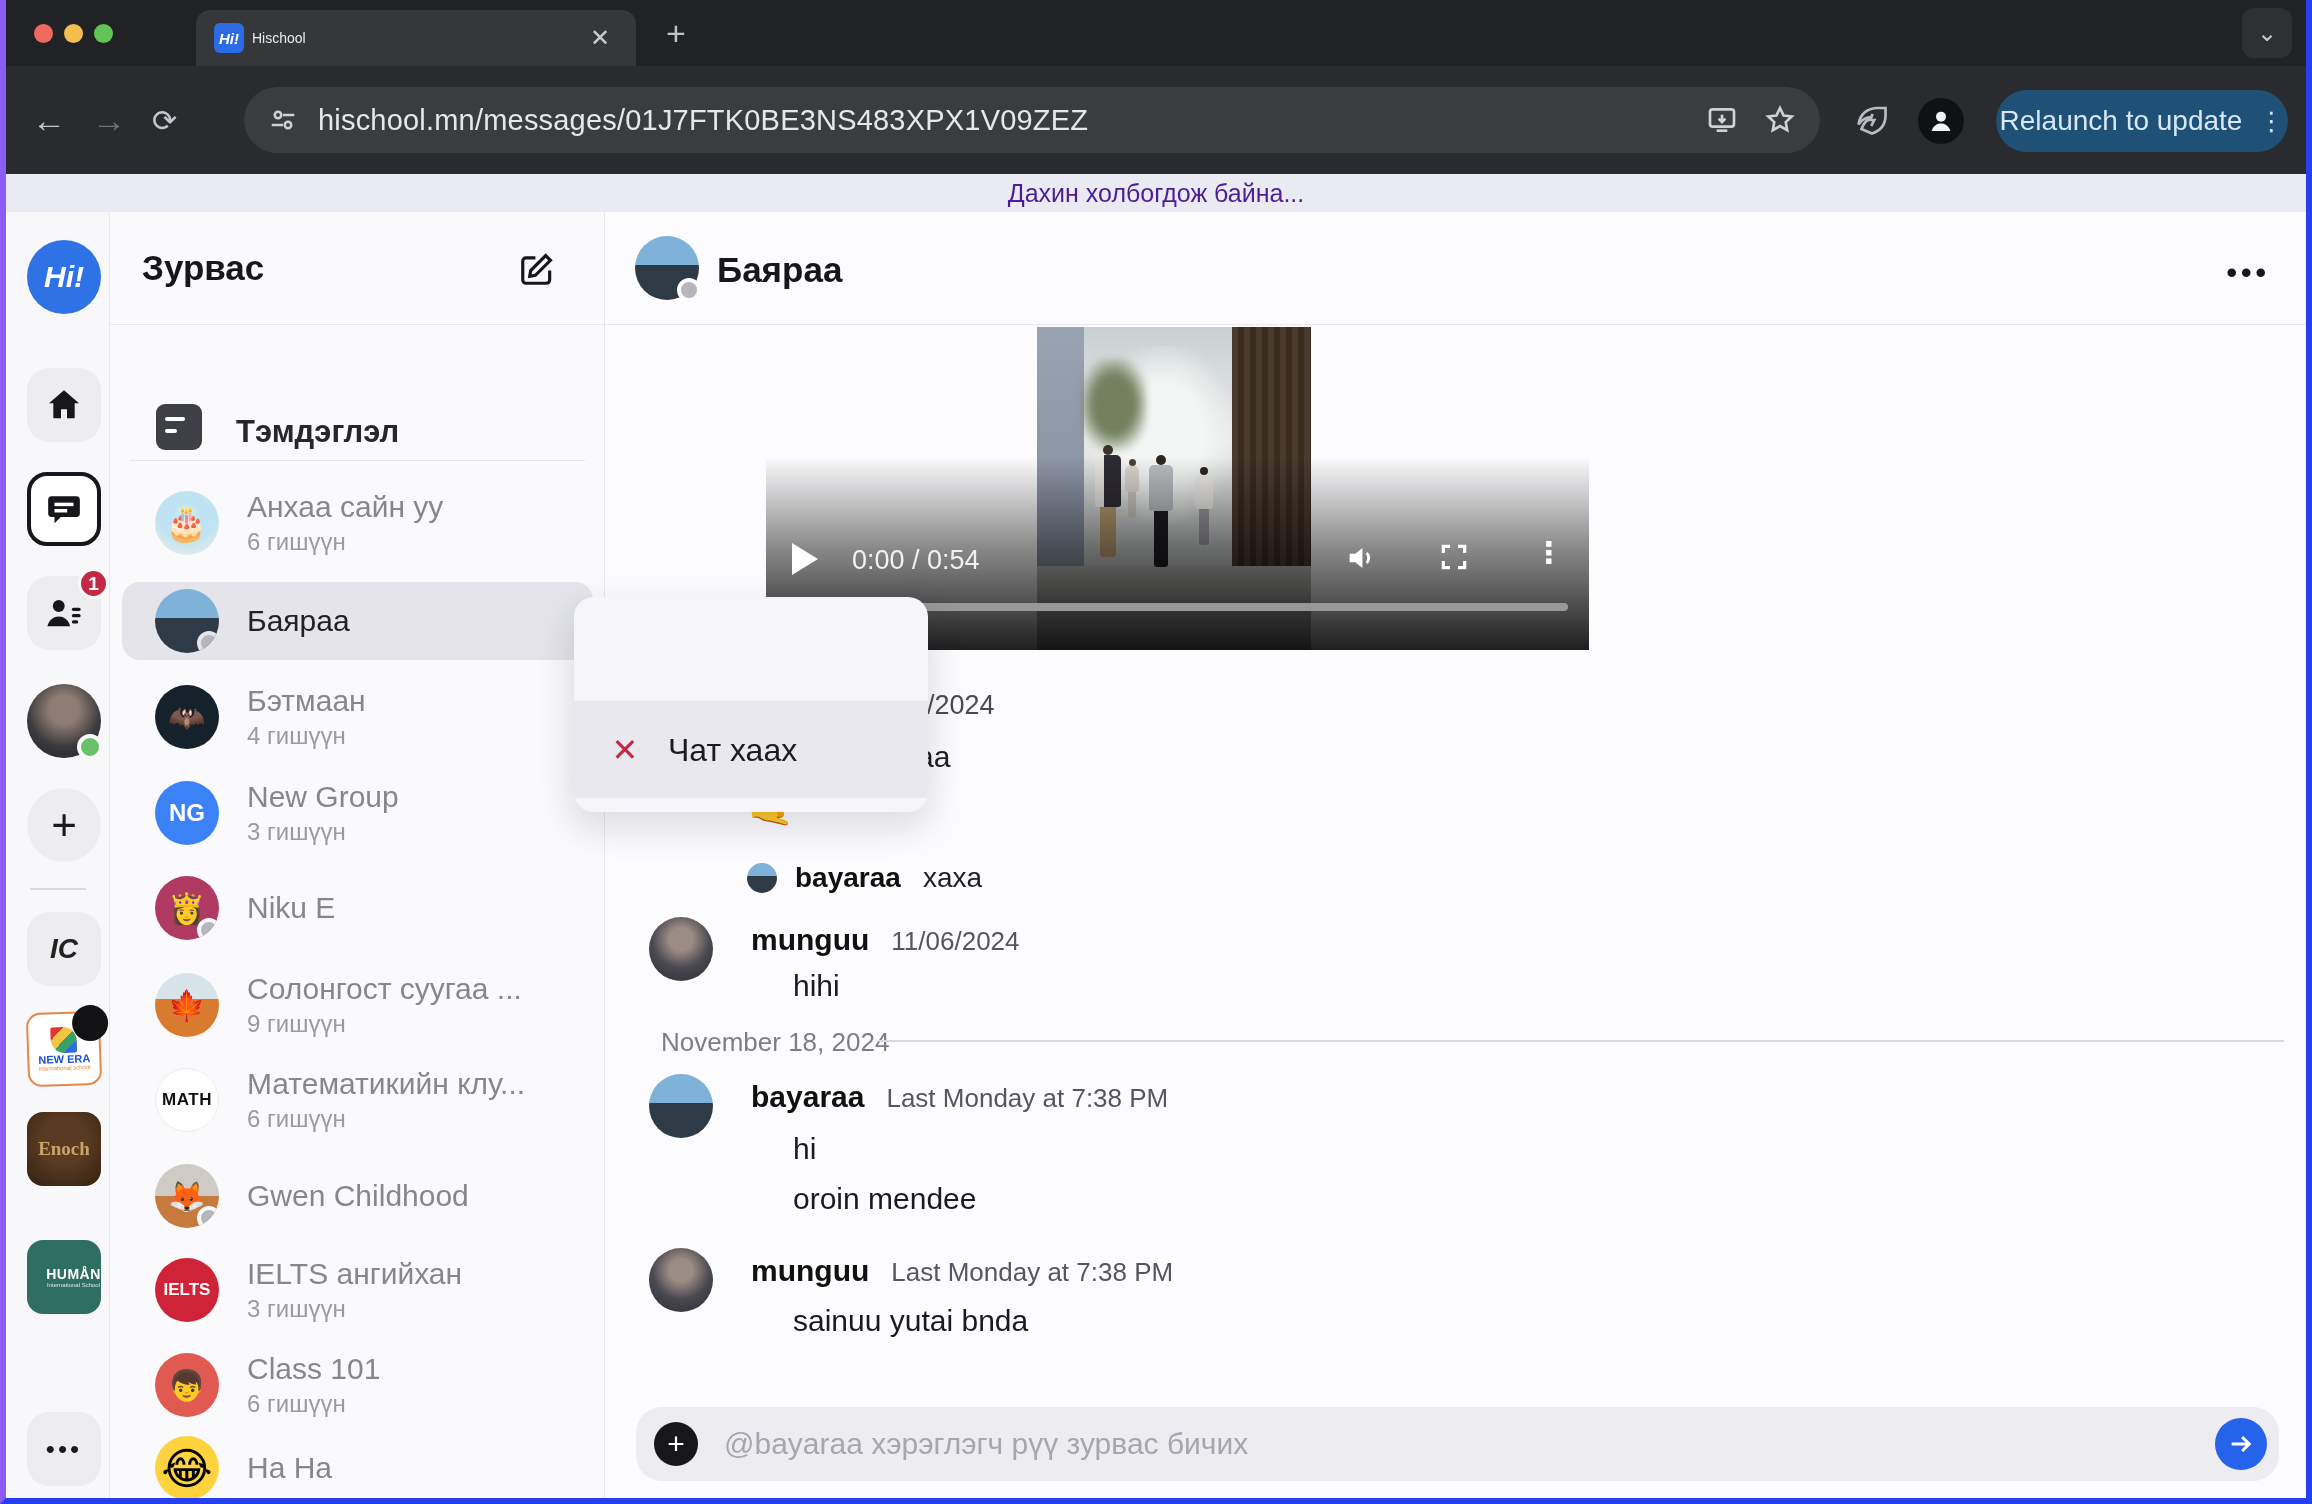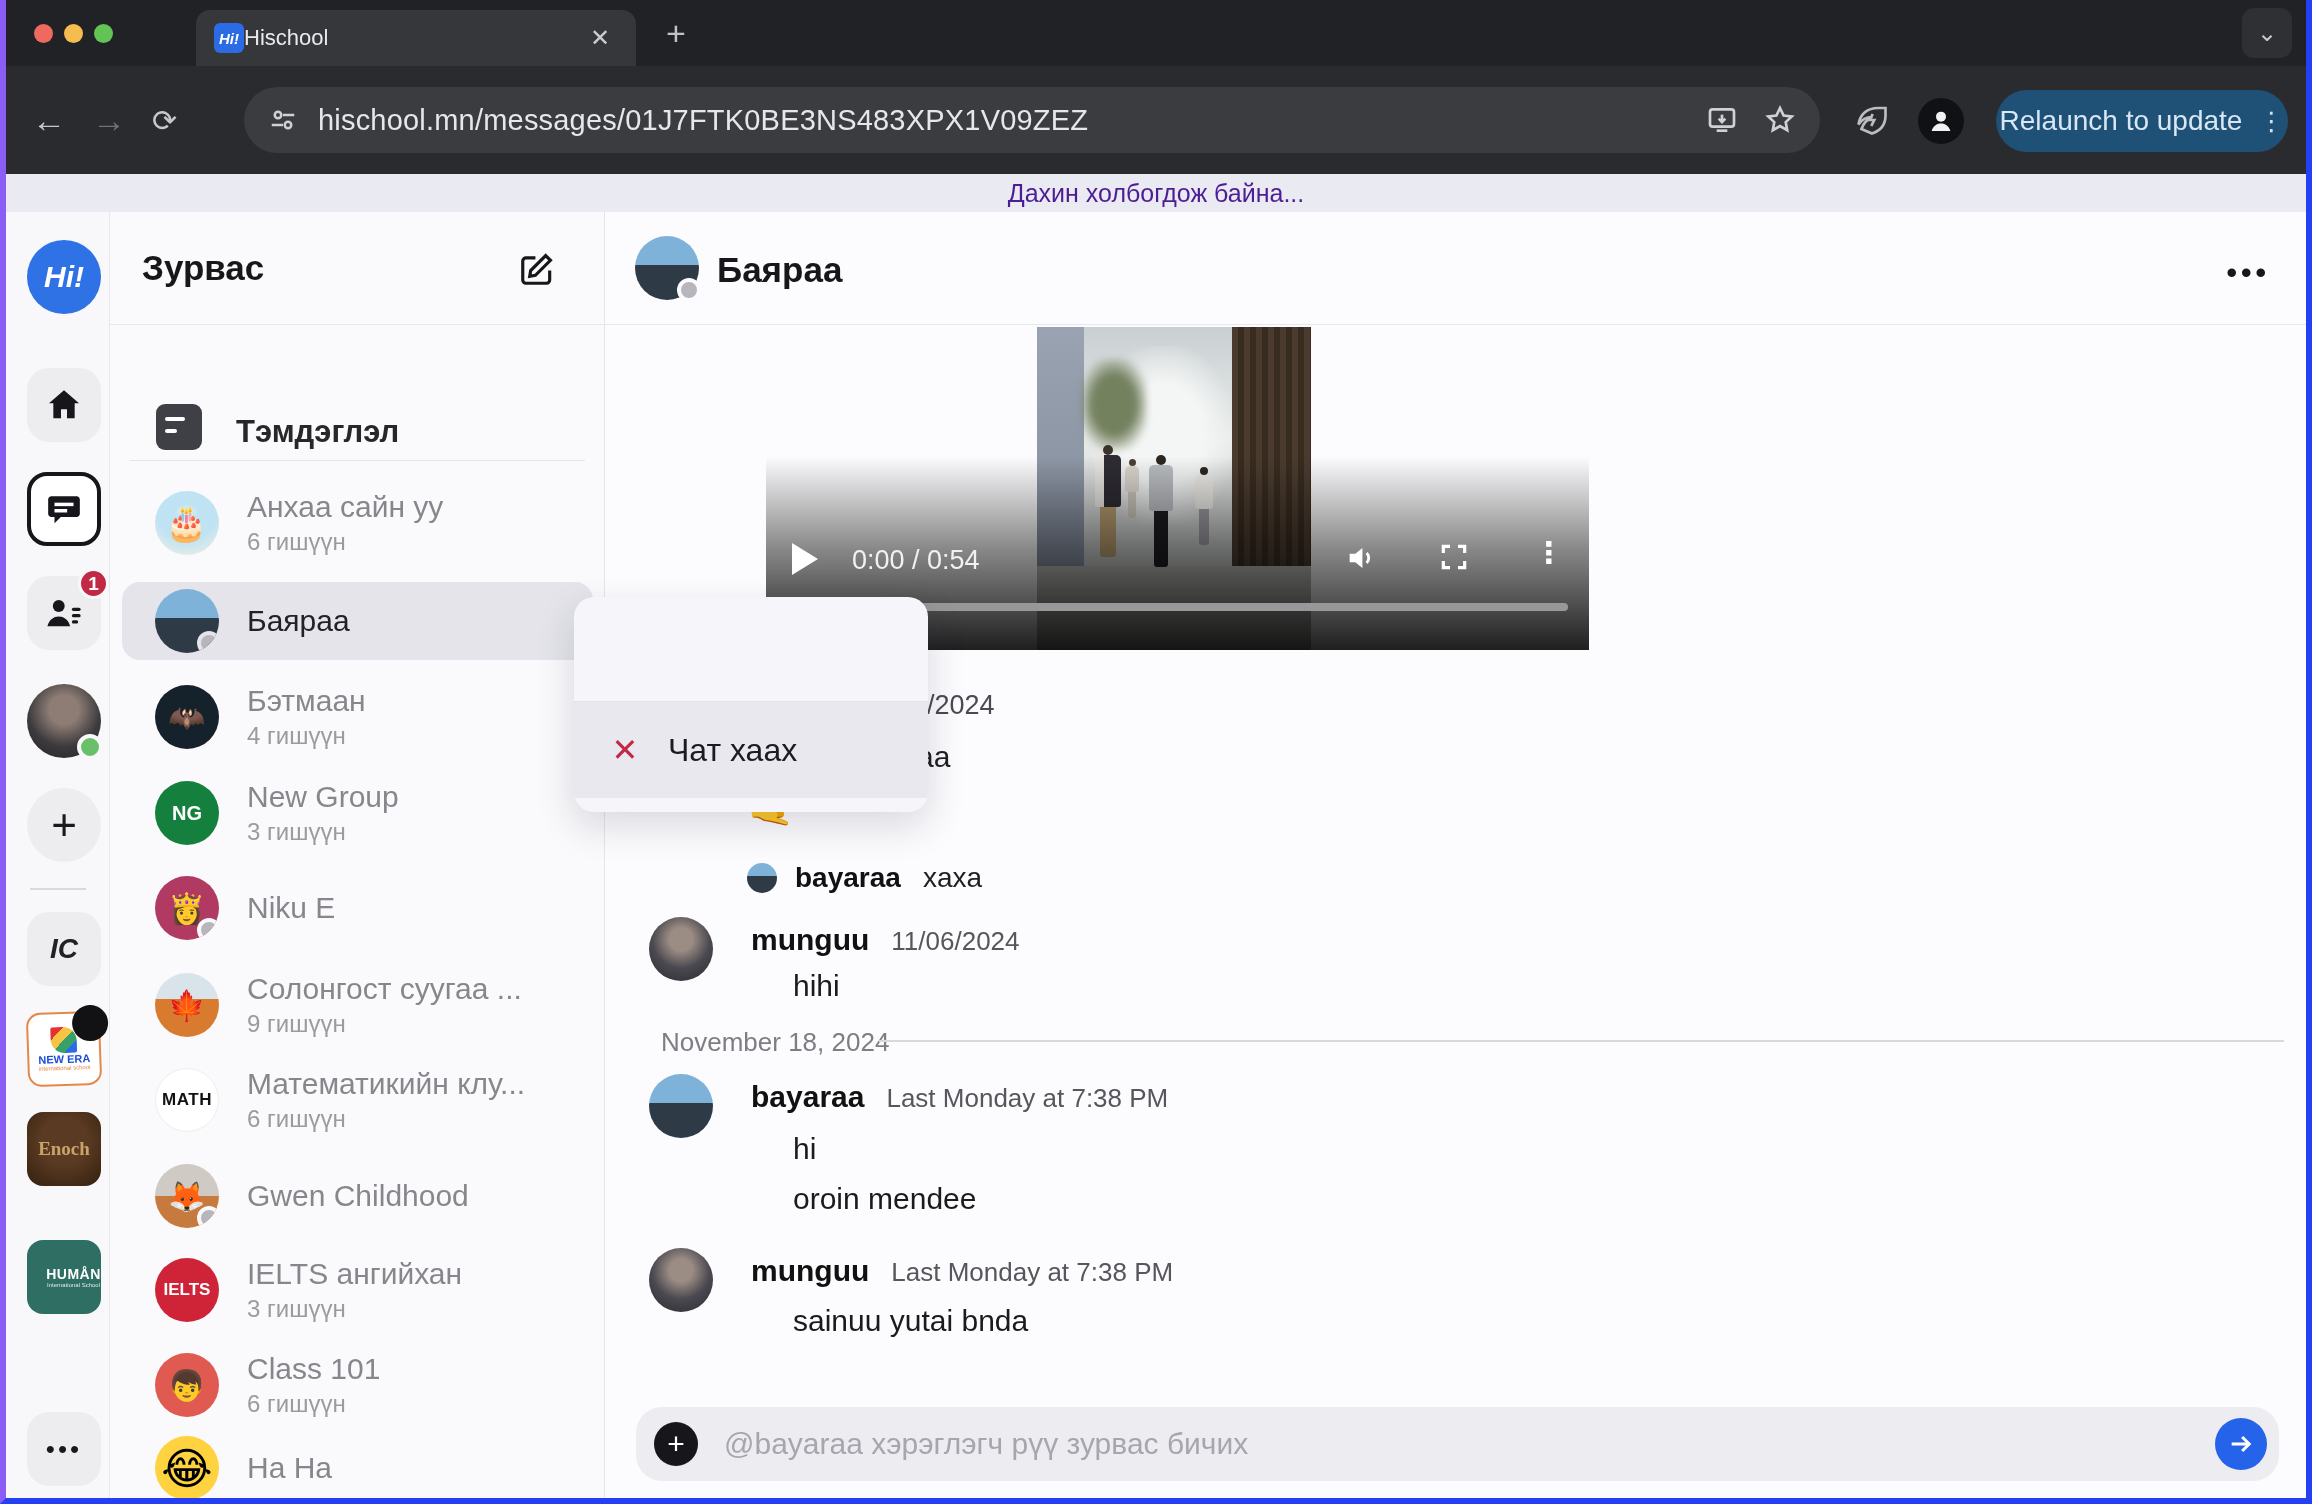--- a/index.html
+++ b/index.html
@@ -4,21 +4,21 @@
 <style>
   * { box-sizing: border-box; margin: 0; padding: 0; }
   body { background:#000; font-family:"Liberation Sans","DejaVu Sans",sans-serif; }
   .screen{position:relative;width:2312px;height:1504px;background:#fcfcfe;overflow:hidden;
     border-left:6px solid #8b5cf6;border-right:6px solid #2440f2;border-bottom:6px solid #2440f2;}
   
   .tabstrip{position:absolute;left:0;top:0;right:0;height:66px;background:#212226;}
   .light{position:absolute;top:24px;width:19px;height:19px;border-radius:50%;}
   .tab{position:absolute;left:190px;top:10px;width:440px;height:56px;background:#36373b;border-radius:14px 14px 0 0;display:flex;align-items:center;padding:0 18px;}
   .favicon{width:30px;height:30px;border-radius:6px;background:#2b6be4;color:#fff;display:flex;align-items:center;justify-content:center;font-size:15px;font-weight:bold;font-style:italic;}
-  .tab-title{color:#e8eaed;font-size:22px;margin-left:0;flex:1;}
+  .tab-title{color:#e8eaed;font-size:14px;margin-left:8px;flex:1;}
   .tab-close{color:#c9cbcf;font-size:24px;padding:4px 8px;border-radius:50%;}
   .newtab{position:absolute;left:660px;top:16px;color:#c0c2c6;font-size:34px;line-height:34px;}
   .tab-chevron{position:absolute;right:14px;top:8px;width:50px;height:50px;border-radius:12px;background:#2f3033;color:#c8cacd;display:flex;align-items:center;justify-content:center;font-size:24px;}
   .toolbar{position:absolute;left:0;top:66px;right:0;height:108px;background:#2a2b2e;display:flex;align-items:center;}
   .navbtn{color:#c4c7cc;font-size:34px;margin-left:26px;}
   .navbtn.dim{color:#6f7277;}
   .urlpill{position:absolute;left:238px;top:21px;width:1576px;height:66px;border-radius:33px;background:#3b3c40;display:flex;align-items:center;padding:0 24px;}
   .siteinfo{width:30px;height:30px;margin-right:20px;}
   .url-text{color:#e6e7ea;font-size:29px;letter-spacing:.2px;flex:1;}
   .pill-ic{margin-left:26px;color:#cfd1d5;}
@@ -67,21 +67,21 @@
   .c-avatar{position:absolute;left:33px;top:16px;width:64px;height:64px;border-radius:50%;display:flex;align-items:center;justify-content:center;font-size:34px;overflow:hidden;}
   .chat-item.selected .c-avatar{top:7px;}
   .c-name{position:absolute;left:125px;top:15px;font-size:30px;color:#86868c;white-space:nowrap;}
   .c-members{position:absolute;left:125px;top:53px;font-size:24px;color:#9a9aa1;}
   .chat-item.solo .c-name{top:31px;}
   .chat-item.selected .c-name{top:22px;color:#212126;}
   .c-dot{position:absolute;right:-2px;bottom:-2px;width:24px;height:24px;border-radius:50%;background:#b6b6bc;border:4px solid #fafafc;}
   .av-birthday{background:radial-gradient(circle at 50% 30%,#bfe3f2 0 55%,#f7f0e3 100%);}
   .av-photo-m{background:linear-gradient(180deg,#7fb2d9 0 45%,#2e3a46 45% 100%);}
   .av-batman{background:#16222b;font-size:30px;}
-  .av-ng{background:#15803d;color:#fff;font-size:20px;font-weight:600;}
+  .av-ng{background:#3b82f6;color:#fff;font-size:24px;font-weight:600;}
   .av-princess{background:#b03a62;font-size:30px;}
   .av-korea{background:linear-gradient(180deg,#d8e4ea 0 40%,#d97b2e 40% 100%);font-size:30px;}
   .av-math{background:#fff;border:1px solid #eee;color:#111;font-size:17px;font-weight:bold;letter-spacing:.5px;}
   .av-fox{background:linear-gradient(180deg,#cfcac4 0 50%,#c77a3d 50% 100%);font-size:30px;}
   .av-ielts{background:#cf2438;color:#fff;font-size:17px;font-weight:bold;}
   .av-class{background:#e05a52;font-size:30px;}
   .av-haha{background:#ffd23f;font-size:44px;}
   .av-photo-w{background:radial-gradient(circle at 50% 35%,#9b8c84 0 22%,#4a4850 55%,#2c2b30 100%);}
   
   .main{position:absolute;left:599px;top:0;right:0;bottom:0;background:#fcfcfe;}

